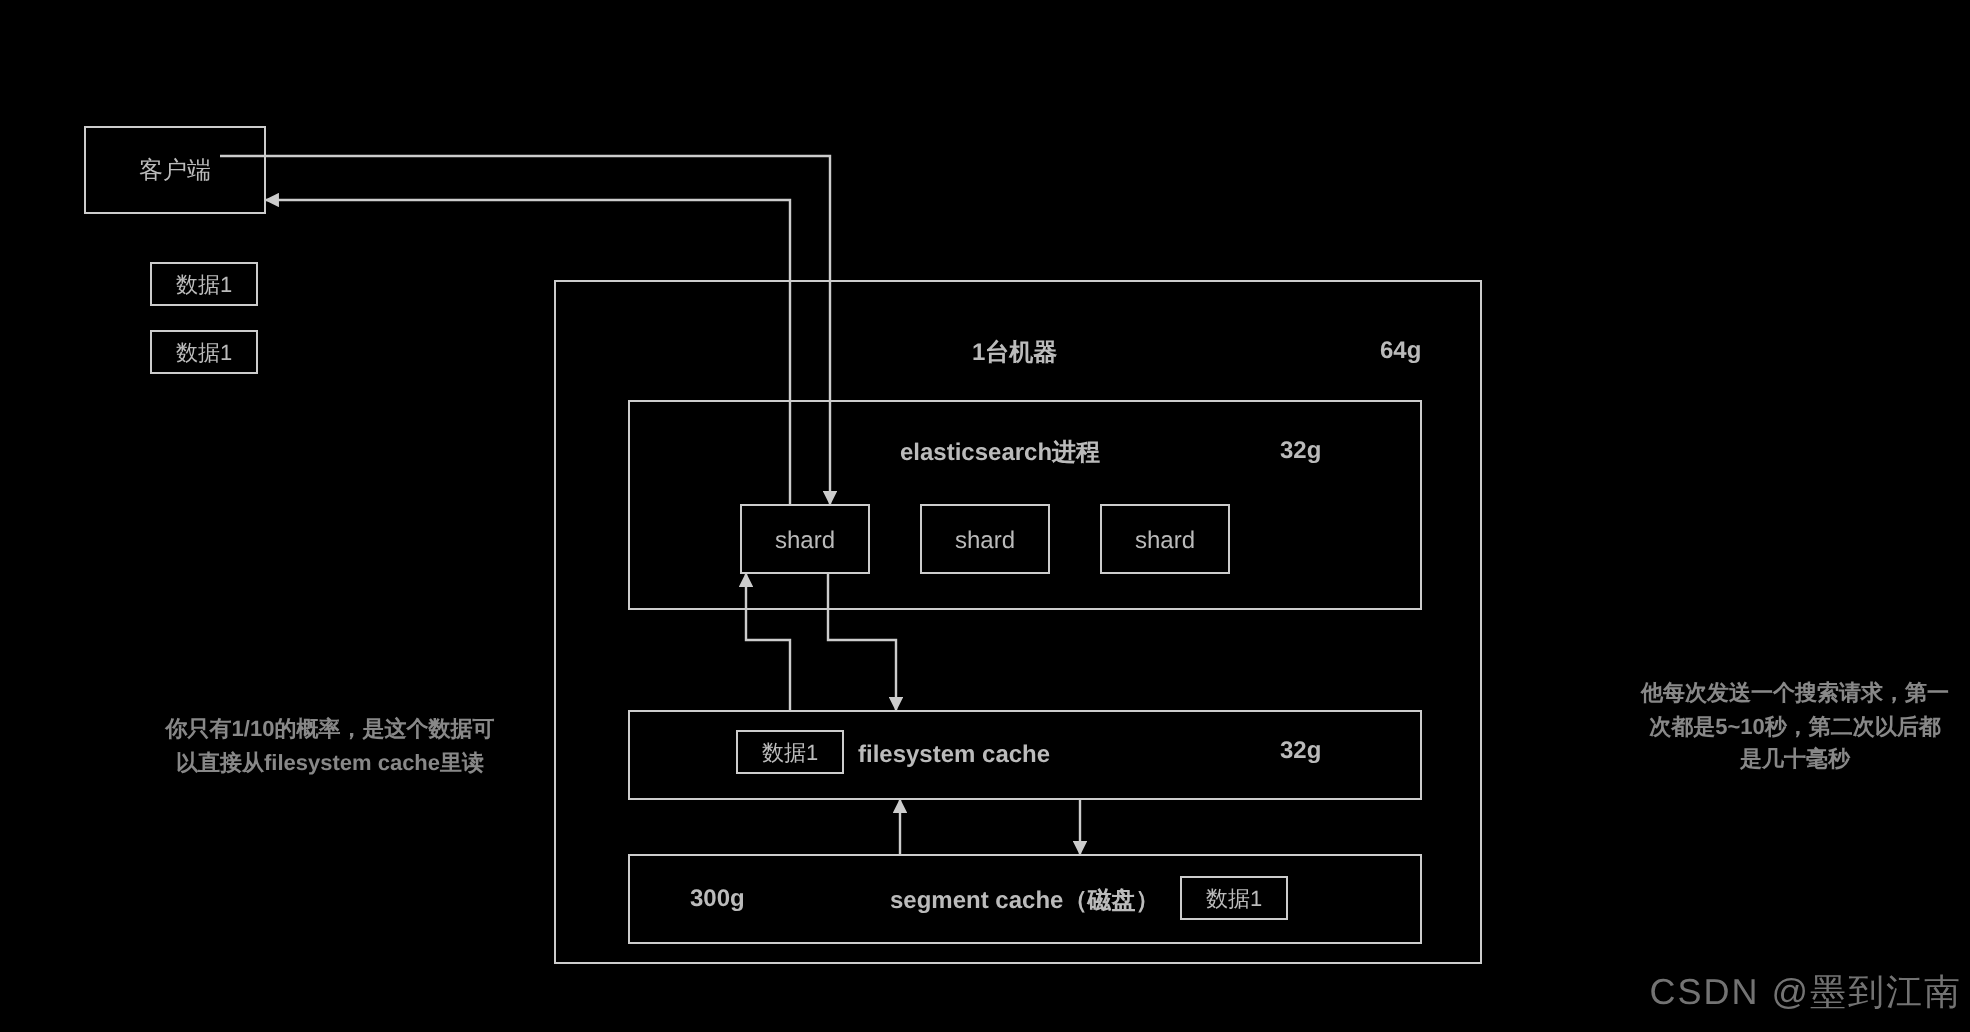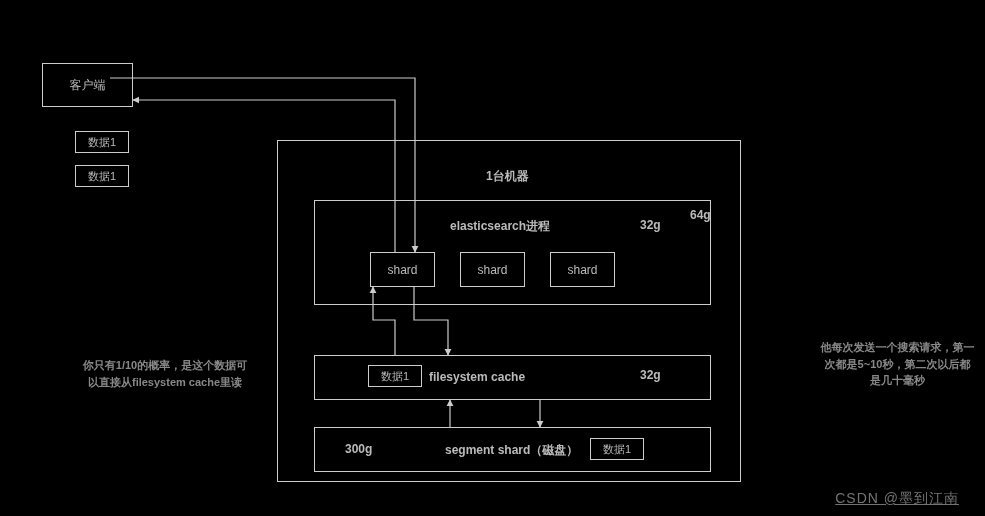--- a/index.html
+++ b/index.html
@@ -35,46 +35,45 @@
     font-weight: bold;
   }
   svg.arrows {
     position: absolute;
     left: 0; top: 0;
     width: 985px; height: 516px;
     pointer-events: none;
   }
   .watermark {
     position: absolute;
-    right: 26px;
+    right: 4px;
     bottom: 8px;
     color: #888;
-    font-size: 14px;
+    font-size: 18px;
     letter-spacing: 1px;
     opacity: 0.85;
-    text-decoration: underline;
   }
 </style>
 </head>
 <body>
 
 <div class="box" style="left:42px; top:63px; width:91px; height:44px;">
   <span>客户端</span>
 </div>
 
 <div class="box" style="left:75px; top:131px; width:54px; height:22px; font-size:11px;">
   <span>数据1</span>
 </div>
 <div class="box" style="left:75px; top:165px; width:54px; height:22px; font-size:11px;">
   <span>数据1</span>
 </div>
 
 <div class="box" style="left:277px; top:140px; width:464px; height:342px;"></div>
 <div class="label" style="left:486px; top:168px;">1台机器</div>
-<div class="label" style="left:690px; top:168px;margin-top:40px;">64g</div>
+<div class="label" style="left:690px; top:168px;">64g</div>
 
 <div class="box" style="left:314px; top:200px; width:397px; height:105px;"></div>
 <div class="label" style="left:450px; top:218px;">elasticsearch进程</div>
 <div class="label" style="left:640px; top:218px;">32g</div>
 
 <div class="box" style="left:370px; top:252px; width:65px; height:35px;">
   <span>shard</span>
 </div>
 <div class="box" style="left:460px; top:252px; width:65px; height:35px;">
   <span>shard</span>
@@ -85,21 +84,21 @@
 
 <div class="box" style="left:314px; top:355px; width:397px; height:45px;"></div>
 <div class="box" style="left:368px; top:365px; width:54px; height:22px; font-size:11px;">
   <span>数据1</span>
 </div>
 <div class="label" style="left:429px; top:370px;">filesystem cache</div>
 <div class="label" style="left:640px; top:368px;">32g</div>
 
 <div class="box" style="left:314px; top:427px; width:397px; height:45px;"></div>
 <div class="label" style="left:345px; top:442px;">300g</div>
-<div class="label" style="left:445px; top:442px;">segment shard（磁盘）</div>
+<div class="label" style="left:445px; top:442px;">segment cache（磁盘）</div>
 <div class="box" style="left:590px; top:438px; width:54px; height:22px; font-size:11px;">
   <span>数据1</span>
 </div>
 
 <div class="note" style="left:80px; top:357px; width:170px;">
   <span>你只有1/10的概率，是这个数据可以直接从filesystem cache里读</span>
 </div>
 <div class="note" style="left:820px; top:339px; width:155px;">
   <span>他每次发送一个搜索请求，第一次都是5~10秒，第二次以后都是几十毫秒</span>
 </div>

